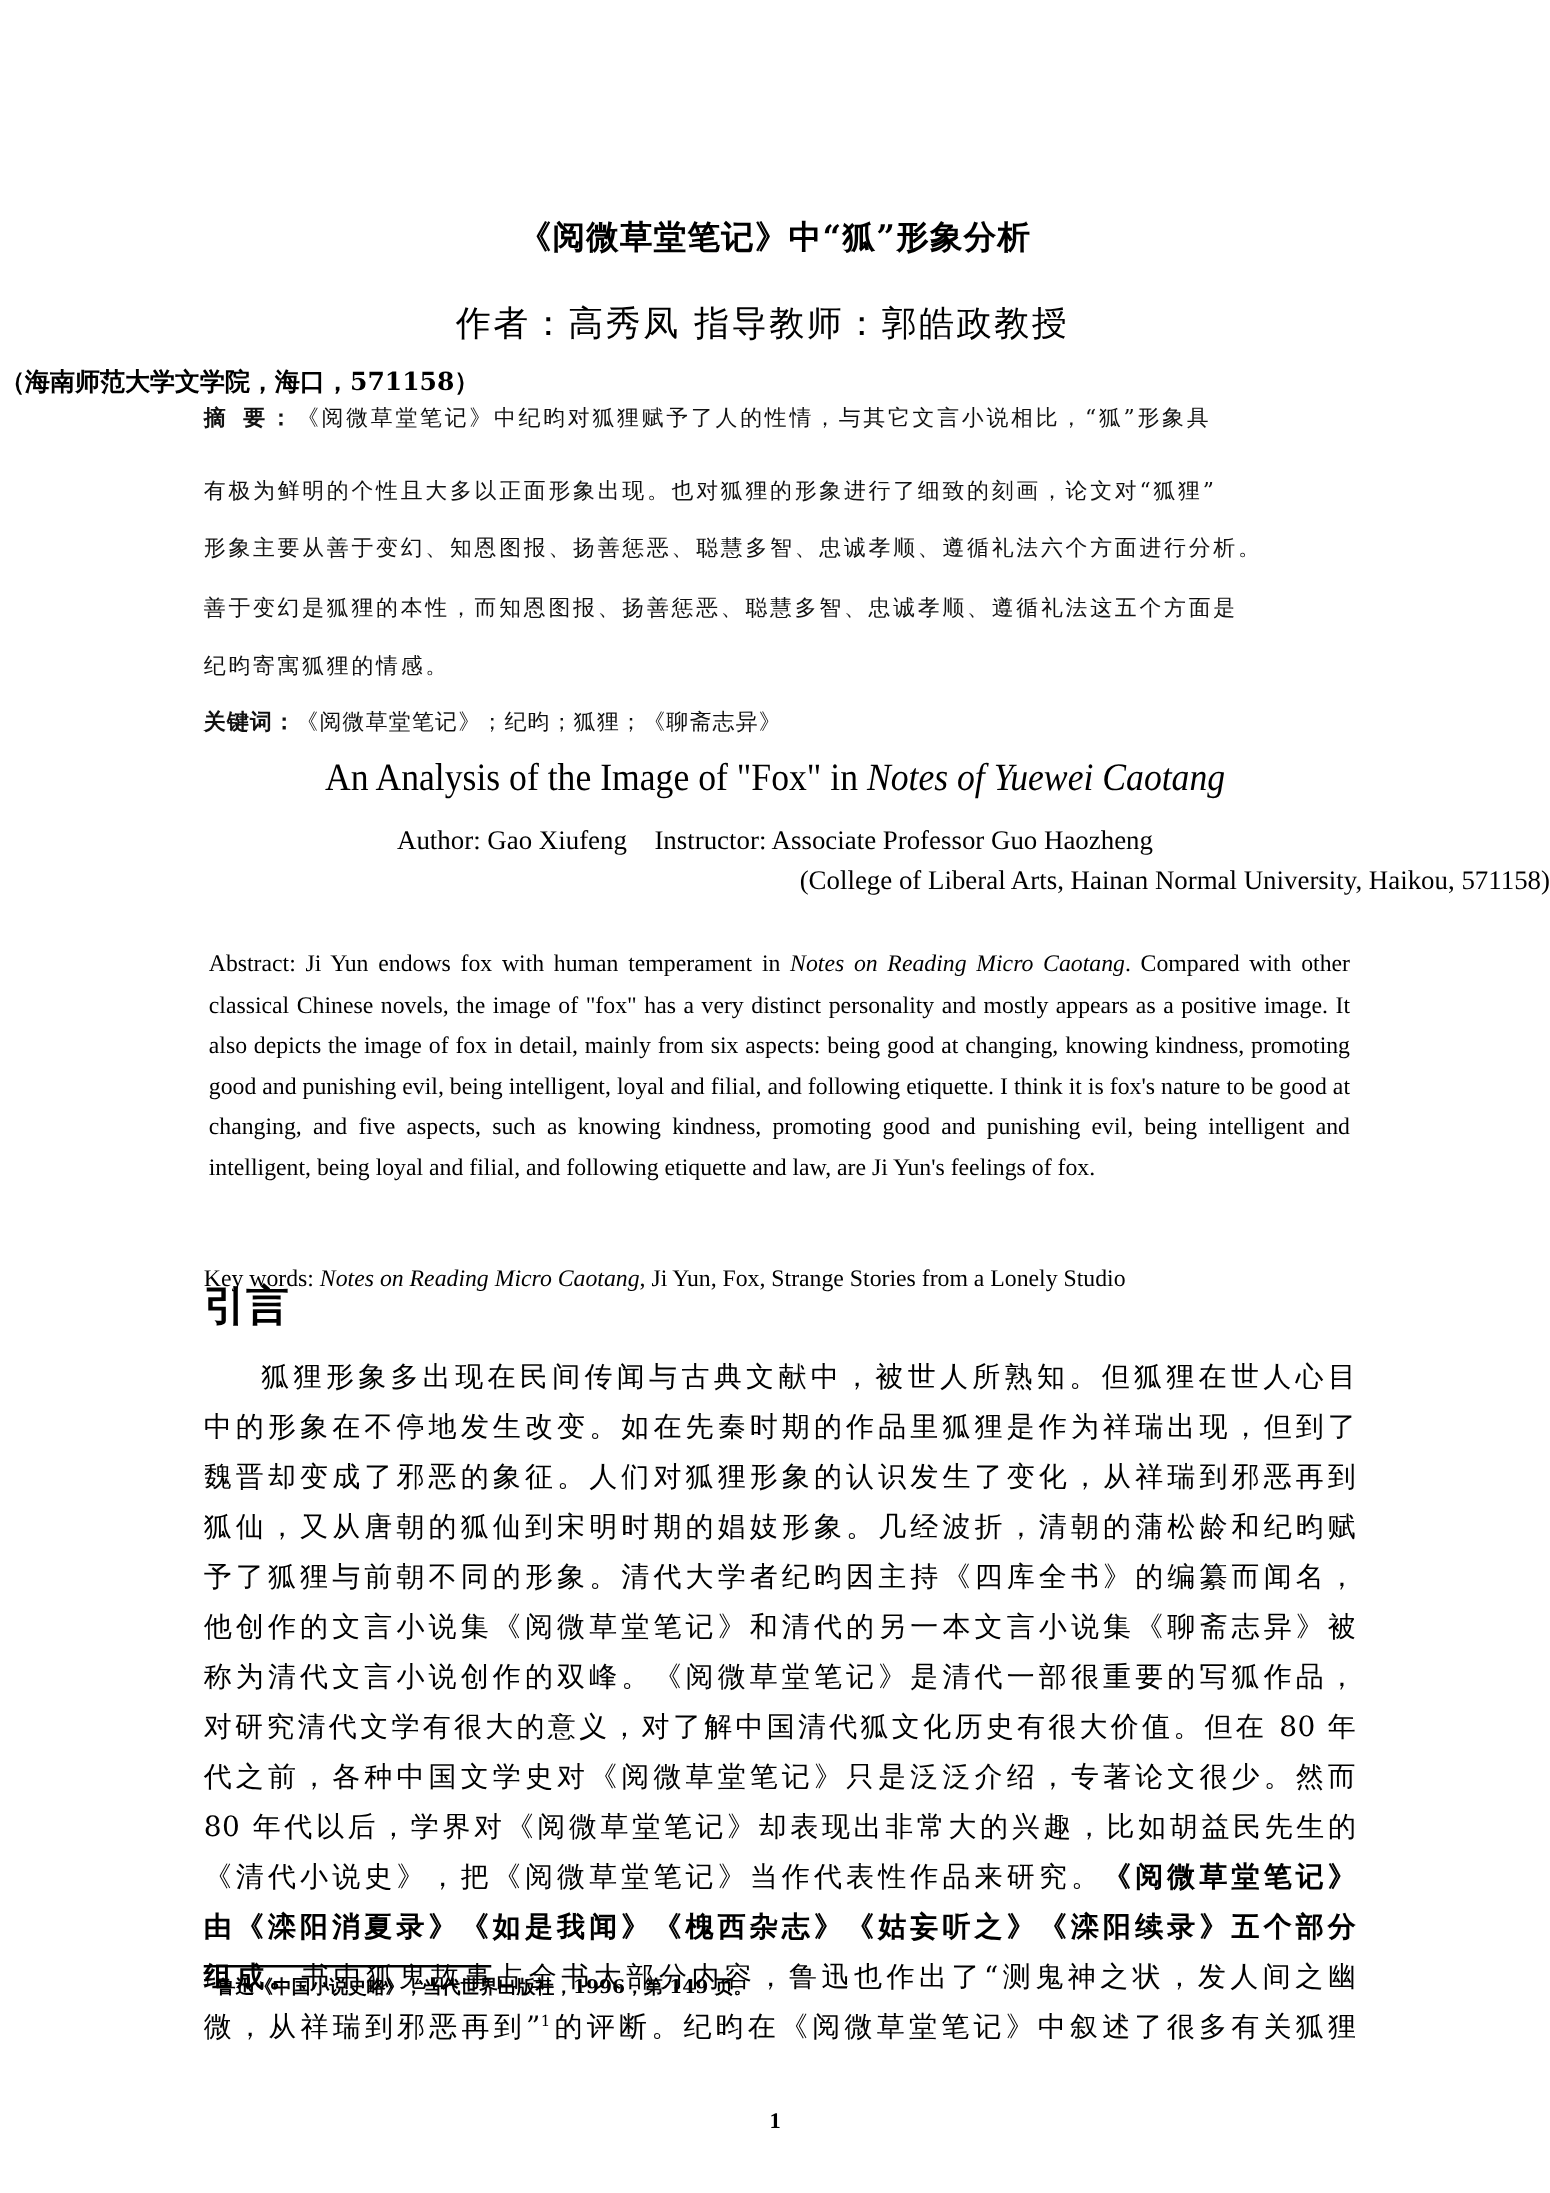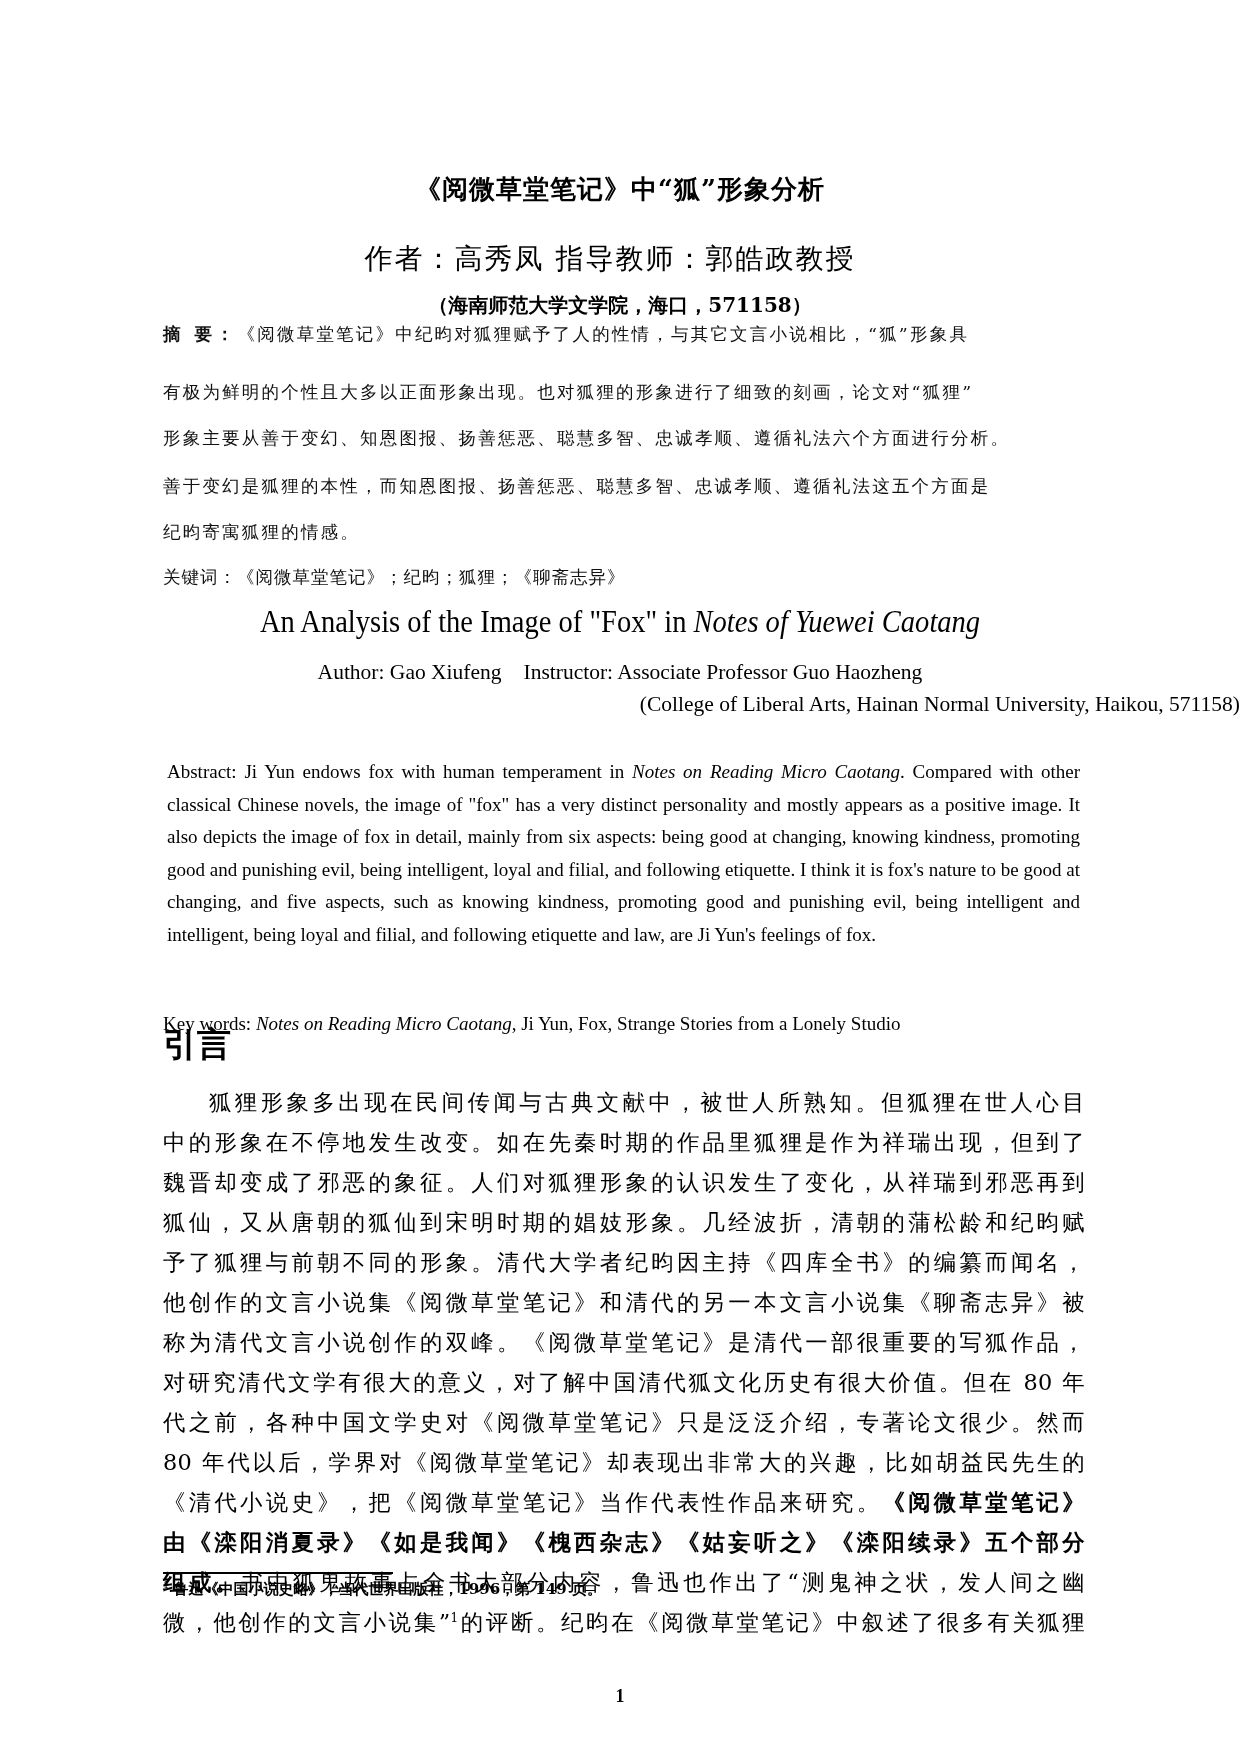--- a/index.html
+++ b/index.html
@@ -4,26 +4,26 @@
 <style>
   html, body { margin: 0; padding: 0; background: #ffffff; }
   body { width: 1240px; height: 1754px; position: relative; overflow: hidden; color: #000; }
   .page { position: absolute; left: 0; top: 0; width: 1240px; height: 1754px; background: #fff; }
   .abs { position: absolute; white-space: nowrap; }
   .cn-serif { font-family: "DejaVu Serif", "Liberation Serif", serif; }
   .en-serif { font-family: "Liberation Serif", "DejaVu Serif", serif; }
 
   .title-cn { left: 0; width: 1240px; top: 172px; text-align: center; font-size: 26px; font-weight: bold; letter-spacing: 1px; }
   .author-cn { left: 0; width: 1240px; top: 240px; text-align: center; font-size: 28px; letter-spacing: 2px; transform: translateX(-10px); }
-  .affil-cn { left: 0; width: 1240px; top: 292px; text-align: center; font-size: 20px; font-weight: bold; }
+  .affil-cn { left: 0; width: 1240px; top: 292px; font-size: 20px; font-weight: bold; }
 
   .abs-cn { left: 163px; width: 940px; font-size: 17.5px; letter-spacing: 2.2px; color: #111; }
   .abs-cn .lbl { font-weight: 900; letter-spacing: 4px; font-family: "DejaVu Sans", sans-serif; }
   .kw-cn { left: 163px; top: 565px; font-size: 17.5px; color: #111; letter-spacing: 1px; }
-  .kw-cn .lbl { font-weight: 400; font-family: "DejaVu Sans", sans-serif; }
+  .kw-cn .lbl { font-weight: 700; font-family: "DejaVu Sans", sans-serif; }
 
   .title-en { left: 0; width: 1240px; top: 604px; text-align: center; font-size: 31px; transform: scaleX(0.92); }
   .author-en { left: 0; width: 1240px; top: 660px; text-align: center; font-size: 21.5px; }
   .author-en .gap { display: inline-block; width: 22px; }
   .affil-en { left: 0; width: 1240px; top: 692px; text-align: right; font-size: 21.5px; }
 
   .abstract-en { left: 163px; width: 921px; top: 752px; font-size: 19px; line-height: 32.6px; white-space: normal; text-align: justify; }
   .abstract-en p { margin: 4px; }
   .kw-en { left: 163px; top: 984px; font-size: 19px; margin-top: 29px; }
 
@@ -85,21 +85,21 @@
     <span class="ln">狐仙，又从唐朝的狐仙到宋明时期的娼妓形象。几经波折，清朝的蒲松龄和纪昀赋</span>
     <span class="ln">予了狐狸与前朝不同的形象。清代大学者纪昀因主持《四库全书》的编纂而闻名，</span>
     <span class="ln">他创作的文言小说集《阅微草堂笔记》和清代的另一本文言小说集《聊斋志异》被</span>
     <span class="ln">称为清代文言小说创作的双峰。《阅微草堂笔记》是清代一部很重要的写狐作品，</span>
     <span class="ln">对研究清代文学有很大的意义，对了解中国清代狐文化历史有很大价值。但在 80 年</span>
     <span class="ln">代之前，各种中国文学史对《阅微草堂笔记》只是泛泛介绍，专著论文很少。然而</span>
     <span class="ln">80 年代以后，学界对《阅微草堂笔记》却表现出非常大的兴趣，比如胡益民先生的</span>
     <span class="ln"><span>《清代小说史》，把《阅微草堂笔记》当作代表性作品来研究。</span><b>《阅微草堂笔记》</b></span>
     <span class="ln"><b>由《滦阳消夏录》《如是我闻》《槐西杂志》《姑妄听之》《滦阳续录》五个部分</b></span>
     <span class="ln"><b>组成。</b><span>书中狐鬼故事占全书大部分内容，鲁迅也作出了“测鬼神之状，发人间之幽</span></span>
-    <span class="ln"><span>微，他创作的文言小说集”</span><sup>1</sup><span>的评断。纪昀在《阅微草堂笔记》中叙述了很多有关狐狸</span></span>
+    <span class="ln"><span>微，从祥瑞到邪恶再到”</span><sup>1</sup><span>的评断。纪昀在《阅微草堂笔记》中叙述了很多有关狐狸</span></span>
   </div>
 
   <div class="abs fn-rule"></div>
   <div class="abs footnote cn-serif">
     <sup>1</sup><span>鲁迅《中国小说史略》，当代世界出版社，1996，第 149 页。</span>
   </div>
 
   <div class="abs page-num en-serif">1</div>
 </div>
 

